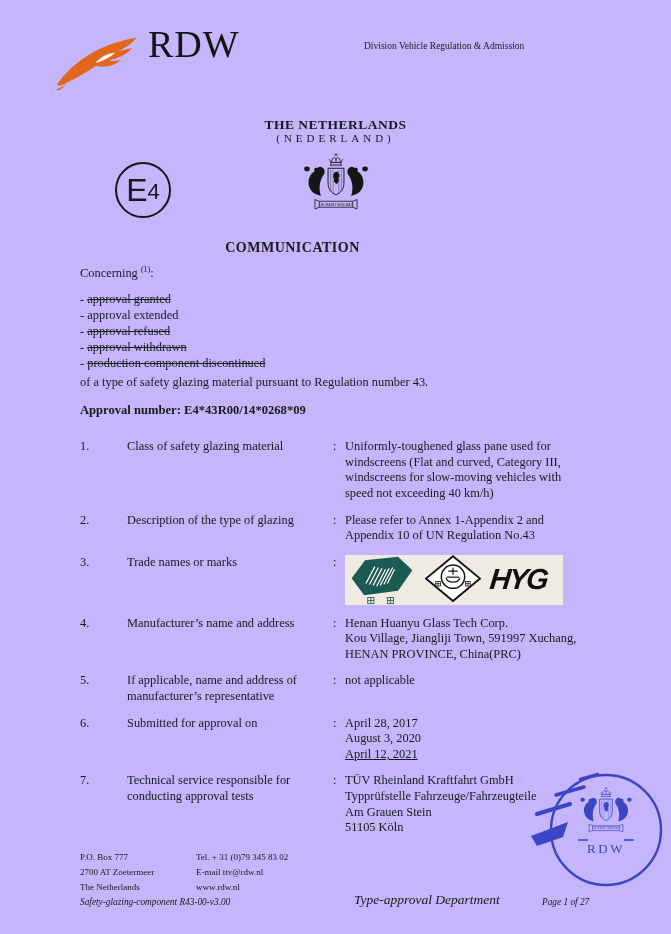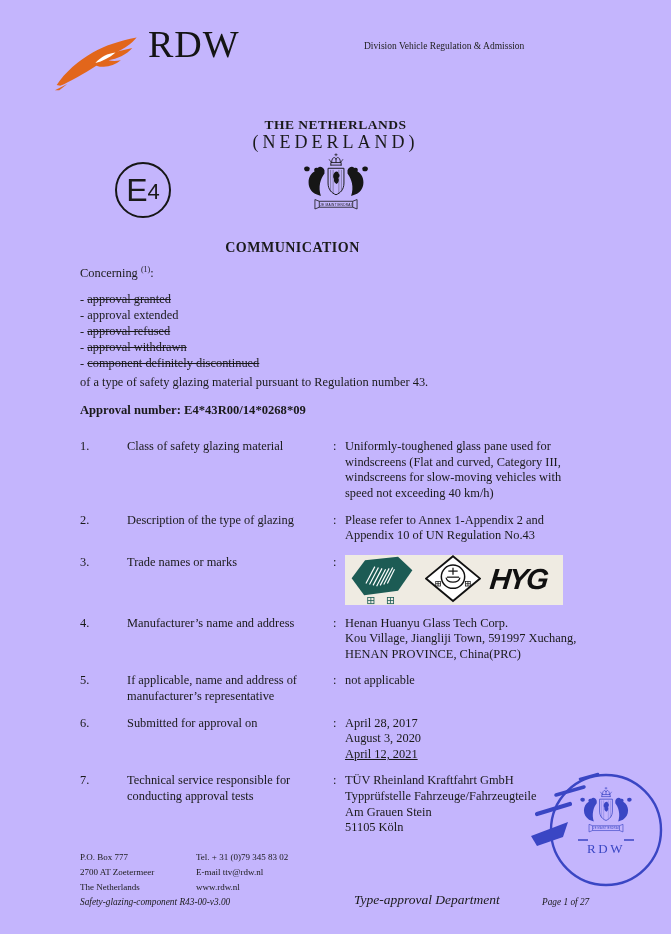--- a/index.html
+++ b/index.html
@@ -8,21 +8,21 @@
     font-family:"Liberation Serif",serif;color:#1a1a1a;overflow:hidden;
     border-right:5px solid #a3a3a3;
     padding-left:40px;
   }
   
   .swoosh{position:absolute;left:53px;top:34px;width:90px;height:58px;color:var(--logo-orange,#E2661B);}
   .brand{position:absolute;left:148px;top:22px;font-size:38px;letter-spacing:1px;color:#141414;}
   .division{position:absolute;left:364px;top:41px;font-size:9.5px;color:#222;}
   
   .country{position:absolute;left:0;top:117px;width:671px;text-align:center;font-weight:bold;font-size:13.5px;letter-spacing:.5px;}
-  .country-native{position:absolute;left:0;top:132px;width:671px;text-align:center;font-size:18px;letter-spacing:4px;}
+  .country-native{position:absolute;left:0;top:132px;width:671px;text-align:center;font-size:11px;letter-spacing:4px;}
   .e4{position:absolute;left:115px;top:162px;width:52px;height:52px;border:2px solid #161616;border-radius:50%;
       display:flex;align-items:center;justify-content:center;font-family:"Liberation Sans",sans-serif;}
   .e4 .big{font-size:32px;line-height:1;}
   .e4 .small{font-size:22px;line-height:1;margin-top:3px;}
   .arms-black{position:absolute;left:296px;top:152px;width:80px;height:62px;color:#161616;}
   .doc-type{position:absolute;left:0;top:240px;width:585px;text-align:center;font-weight:bold;font-size:14px;letter-spacing:.5px;}
   
   .main{position:absolute;left:80px;top:262px;width:516px;font-size:12.4px;line-height:16px;}
   .sup{font-size:8px;vertical-align:super;}
   .concerning-list{margin-top:10px;}
@@ -115,21 +115,21 @@
     <div class="concerning-head">
       <span>Concerning</span>
       <span class="sup">(1)</span><span>:</span>
     </div>
 
     <div class="concerning-list">
       <div class="concerning-item"><span>-</span> <span class="struck">approval granted</span></div>
       <div class="concerning-item"><span>-</span> <span>approval extended</span></div>
       <div class="concerning-item"><span>-</span> <span class="struck">approval refused</span></div>
       <div class="concerning-item"><span>-</span> <span class="struck">approval withdrawn</span></div>
-      <div class="concerning-item"><span>-</span> <span class="struck">component definitely discontinued</span></div>
+      <div class="concerning-item"><span>-</span> <span class="struck">production component discontinued</span></div>
     </div>
 
     <div class="subject">of a type of safety glazing material pursuant to Regulation number 43.</div>
 
     <div class="approval">
       <span>Approval number:</span>
       <span>E4*43R00/14*0268*09</span>
     </div>
 
     <div class="items">

